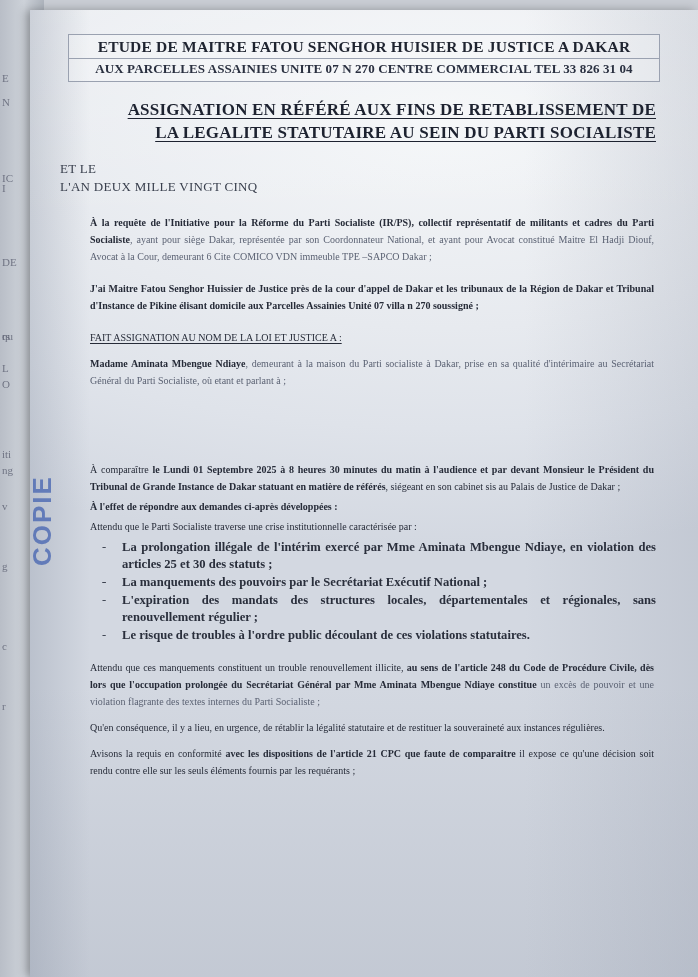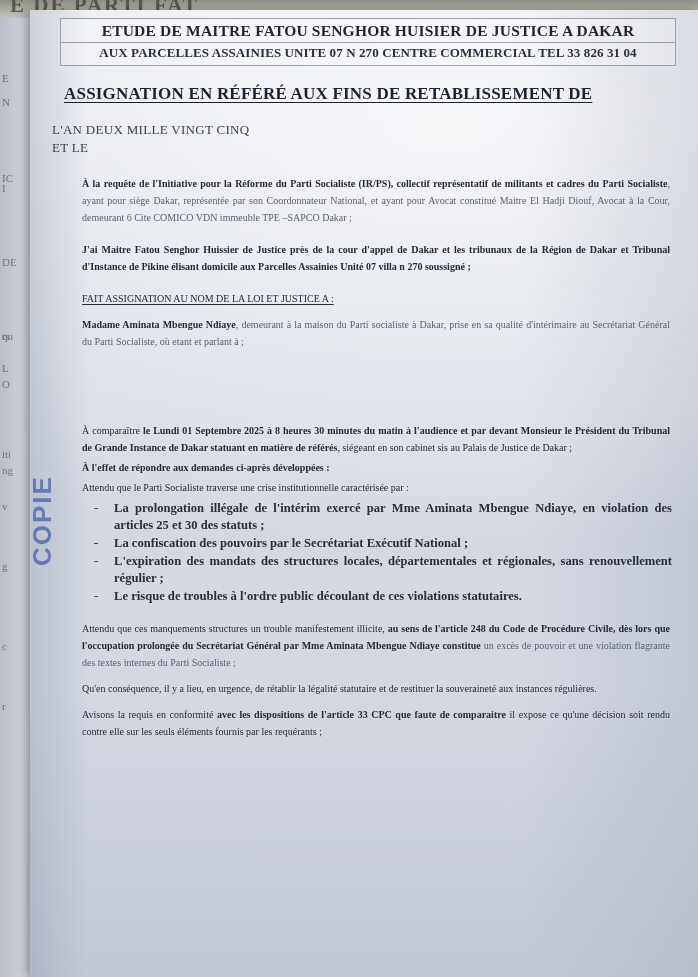--- a/index.html
+++ b/index.html
@@ -83,23 +83,22 @@
       linear-gradient(to right, rgba(130,140,158,.30) 0%, rgba(255,255,255,0) 9%,
                       rgba(255,255,255,0) 74%, rgba(140,148,165,.22) 100%),
       linear-gradient(to bottom, rgba(255,255,255,.28) 0%, rgba(255,255,255,0) 22%,
                       rgba(255,255,255,0) 70%, rgba(150,158,174,.26) 100%);
     pointer-events: none;
   }
 
   .content {
     position: relative;
     z-index: 2;
-    padding: 0;
+    padding: 16px;
     color: #2a2f3c;
-    margin-left: 8px;
   }
 
   
   .letterhead {
     margin: 8px 22px 0 22px;
     border: 1px solid #9aa1b0;
     background: rgba(255,255,255,.22);
     padding: 3px 6px 4px 6px;
     text-align: center;
   }
@@ -120,21 +119,21 @@
     font-weight: bold;
     font-size: 13px;
     letter-spacing: .1px;
     color: #2a3040;
     white-space: nowrap;
   }
 
   
   .doc-title {
     margin: 16px 26px 0 26px;
-    text-align: left;
+    text-align: right;
     font-family: "Liberation Serif", serif;
     font-weight: bold;
     font-size: 17px;
     line-height: 23px;
     letter-spacing: .2px;
     color: #1d2230;
   }
   .doc-title .tl {
     display: block;
     text-decoration: underline;
@@ -229,40 +228,38 @@
     <div class="under-col-text" style="top:362px;">L</div>
     <div class="under-col-text" style="top:378px;">O</div>
     <div class="under-col-text" style="top:448px;">iti</div>
     <div class="under-col-text" style="top:464px;">ng</div>
     <div class="under-col-text" style="top:500px;">v</div>
     <div class="under-col-text" style="top:560px;">g</div>
     <div class="under-col-text" style="top:640px;">c</div>
     <div class="under-col-text" style="top:700px;">r</div>
   </div>
 
-  <div class="under-top">
-    <div class="under-top-text">E DE PARTI FAT</div>
-  </div>
 
   <div class="sheet">
     <div class="content">
 
       <div class="letterhead">
         <div class="lh-line1">ETUDE DE MAITRE FATOU SENGHOR HUISIER DE JUSTICE A DAKAR</div>
         <div class="lh-rule"></div>
         <div class="lh-line2">AUX PARCELLES ASSAINIES UNITE 07 N 270 CENTRE COMMERCIAL TEL 33 826 31 04</div>
       </div>
 
       <div class="doc-title">
         <span class="tl">ASSIGNATION EN RÉFÉRÉ AUX FINS DE RETABLISSEMENT DE</span>
+        <span class="tl">LA LEGALITE STATUTAIRE AU SEIN DU PARTI SOCIALISTE</span>
       </div>
 
       <div class="date-block">
+        <div class="caps">ET LE</div>
         <div class="caps">L'AN DEUX MILLE VINGT CINQ</div>
-        <div class="caps">ET LE</div>
       </div>
 
       <div class="body">
 
         <p class="p gap-m"><b>À la requête de l'Initiative pour la Réforme du Parti Socialiste (IR/PS), collectif représentatif de militants et cadres du Parti Socialiste</b><span class="fade-r">, ayant pour siège Dakar, représentée par son Coordonnateur National, et ayant pour Avocat constitué Maitre El Hadji Diouf, Avocat à la Cour, demeurant 6 Cite COMICO VDN immeuble TPE –SAPCO Dakar ;</span></p>
 
         <p class="p gap-m"><b>J'ai Maitre Fatou Senghor Huissier de Justice près de la cour d'appel de Dakar et les tribunaux de la Région de Dakar et Tribunal d'Instance de Pikine élisant domicile aux Parcelles Assainies Unité 07 villa n 270 soussigné ;</b></p>
 
         <p class="p gap-m u">FAIT ASSIGNATION AU NOM DE LA LOI ET JUSTICE A :</p>
 
@@ -271,31 +268,31 @@
         <p class="p" style="margin-top:72px;"><span>À comparaître </span><b>le Lundi 01 Septembre 2025 à 8 heures 30 minutes du matin à l'audience et par devant Monsieur le Président du Tribunal de Grande Instance de Dakar statuant en matière de référés</b><span>, siégeant en son cabinet sis au Palais de Justice de Dakar ;</span></p>
 
         <p class="p"><b>À l'effet de répondre aux demandes ci-après développées :</b></p>
 
         <p class="p">Attendu que le Parti Socialiste traverse une crise institutionnelle caractérisée par :</p>
       </div>
 
       <ul class="bullets">
         <li><span class="dash">-</span><span>La prolongation illégale de l'intérim exercé par Mme Aminata Mbengue Ndiaye, en violation des articles 25 et 30 des statuts ;</span></li>
         <li><span class="dash">-</span></li>
-        <li><span class="dash">-</span><span>La confiscation des pouvoirs par le Secrétariat Exécutif National ;</span></li>
+        <li><span class="dash">-</span><span>La manquements des pouvoirs par le Secrétariat Exécutif National ;</span></li>
         <li><span class="dash">-</span><span>L'expiration des mandats des structures locales, départementales et régionales, sans renouvellement régulier ;</span></li>
         <li><span class="dash">-</span><span>Le risque de troubles à l'ordre public découlant de ces violations statutaires.</span></li>
       </ul>
 
       <div class="body" style="margin-top:0;">
-        <p class="p gap-m"><span>Attendu que ces manquements structures un trouble manifestement illicite, </span><b>au sens de l'article 248 du Code de Procédure Civile, dès lors que l'occupation prolongée du Secrétariat Général par Mme Aminata Mbengue Ndiaye constitue </b><span class="fade-r">un excès de pouvoir et une violation flagrante des textes internes du Parti Socialiste ;</span></p>
+        <p class="p gap-m"><span>Attendu que ces manquements constituent un trouble renouvellement illicite, </span><b>au sens de l'article 248 du Code de Procédure Civile, dès lors que l'occupation prolongée du Secrétariat Général par Mme Aminata Mbengue Ndiaye constitue </b><span class="fade-r">un excès de pouvoir et une violation flagrante des textes internes du Parti Socialiste ;</span></p>
 
         <p class="p gap-s">Qu'en conséquence, il y a lieu, en urgence, de rétablir la légalité statutaire et de restituer la souveraineté aux instances régulières.</p>
 
-        <p class="p gap-s"><span>Avisons la requis en conformité </span><b>avec les dispositions de l'article 33 CPC que faute de comparaitre</b><span> il expose ce qu'une décision soit rendu contre elle sur les seuls éléments fournis par les requérants ;</span></p>
+        <p class="p gap-s"><span>Avisons la requis en conformité </span><b>avec les dispositions de l'article 21 CPC que faute de comparaitre</b><span> il expose ce qu'une décision soit rendu contre elle sur les seuls éléments fournis par les requérants ;</span></p>
 
       </div>
 
     </div>
   </div>
 
   <div class="copie-stamp">COPIE</div>
 
 </div>
 

